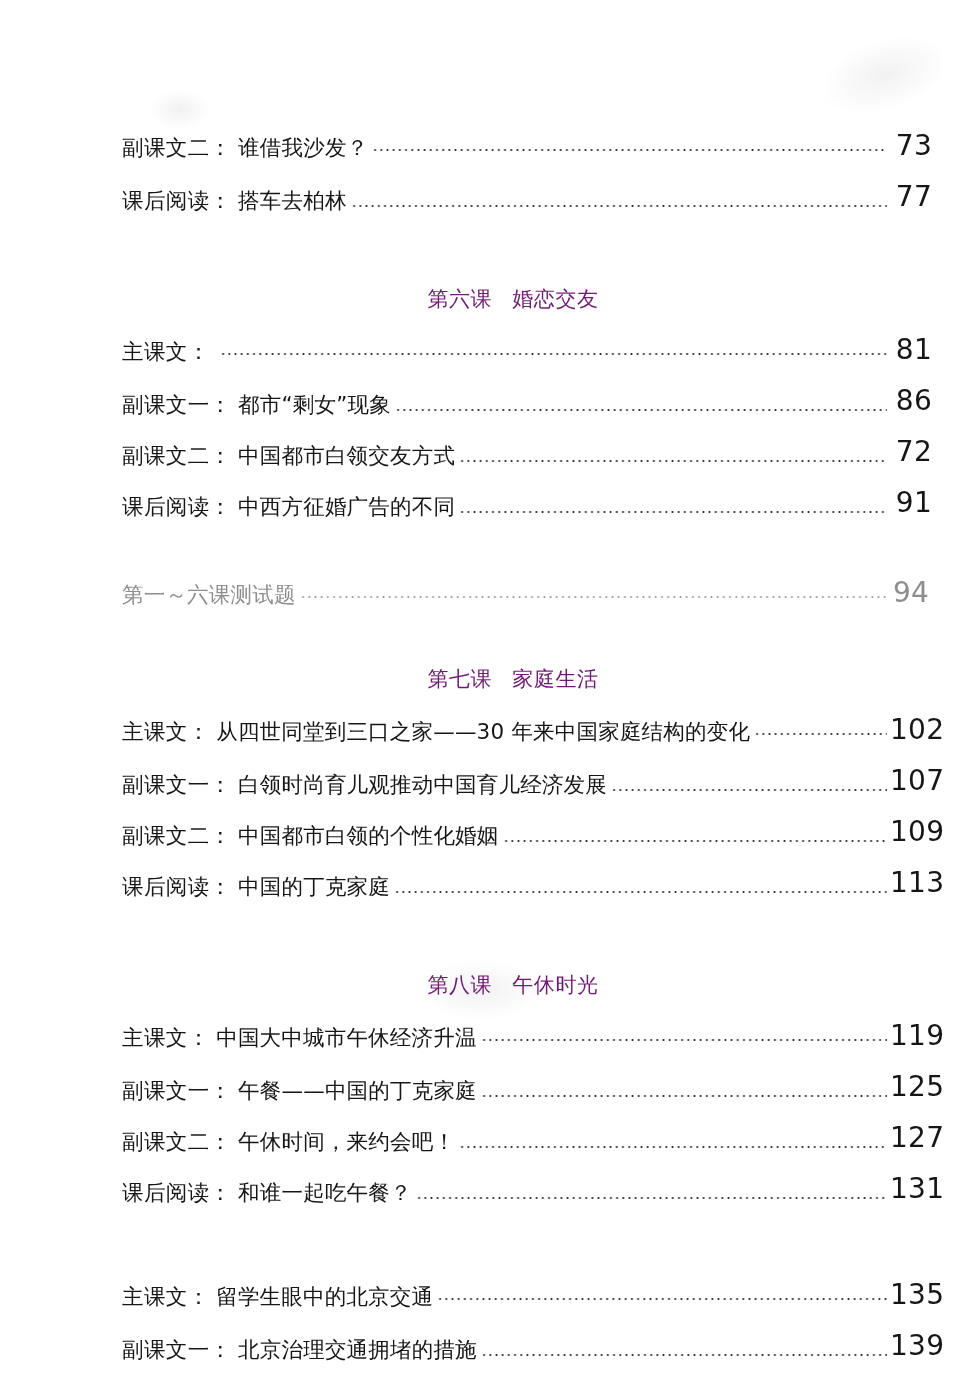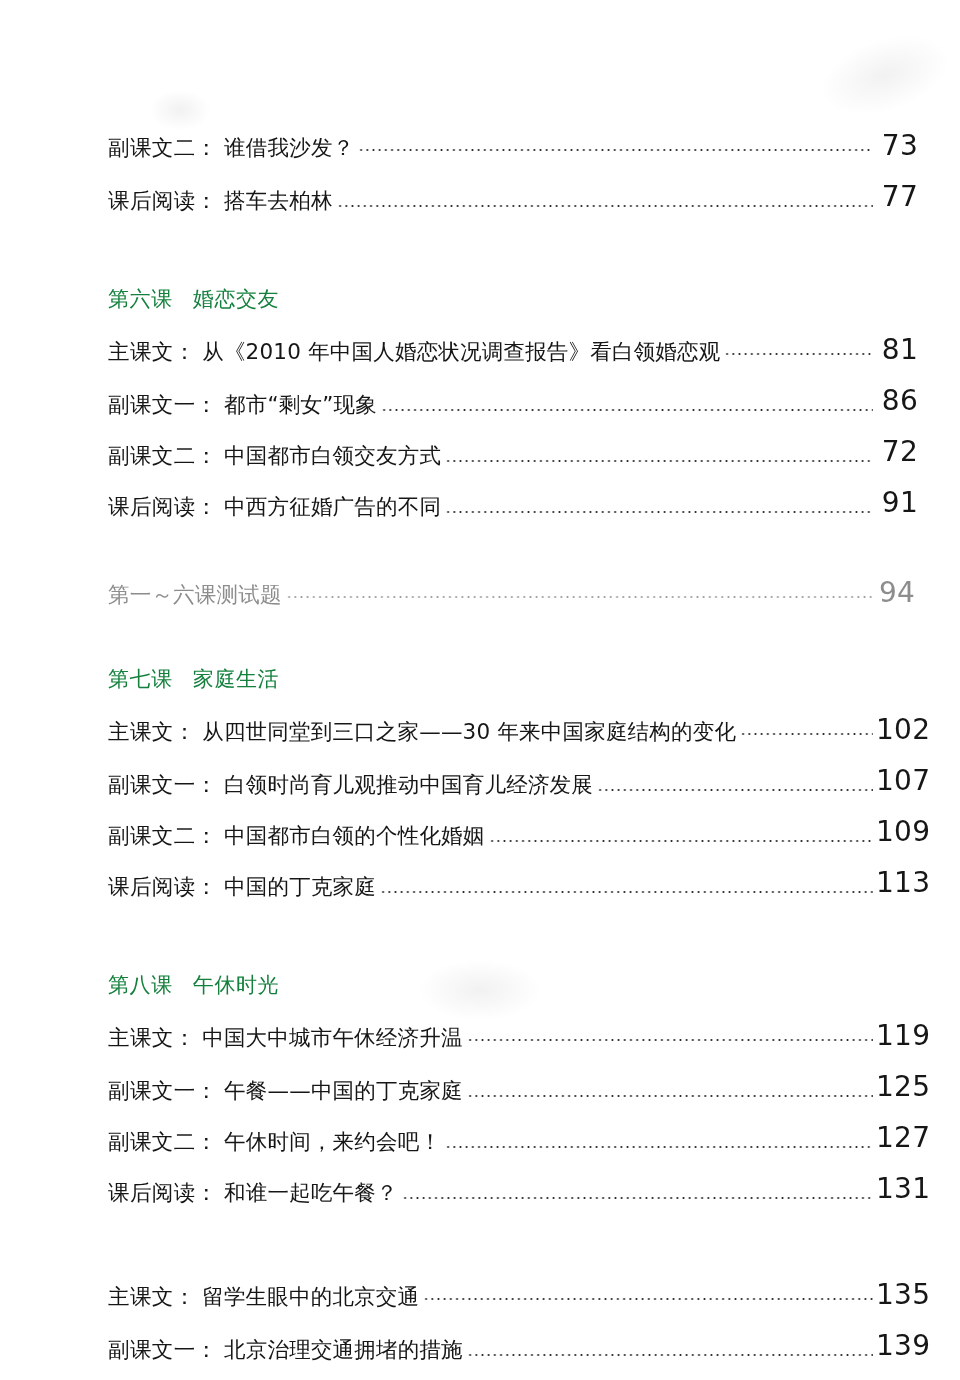--- a/index.html
+++ b/index.html
@@ -38,20 +38,21 @@
 
   
   .toc-row {
     display: flex;
     align-items: baseline;
     width: 810px;
     font-size: 21.5px;
     line-height: 1.0;
     color: #161616;
     white-space: nowrap;
+    margin-left: 14px;
   }
 
   .toc-label {
     flex: 0 0 auto;
     letter-spacing: 0.4px;
   }
   .toc-colon {
     flex: 0 0 auto;
     padding-right: 7px;
     letter-spacing: 0;
@@ -86,24 +87,25 @@
     font-size: 28px;
     letter-spacing: 0.3px;
   }
 
   
   .toc-row + .toc-row { margin-top: 23px; align-items: flex-end; }
 
   
   .lesson-heading {
     font-size: 21px;
-    color: #15803d;
+    color: #701a75;
     letter-spacing: 0.6px;
     white-space: nowrap;
     line-height: 1.0;
+    text-align: center;
   }
   .lesson-heading .lesson-num { margin-right: 20px; }
 
   .lesson-block { margin-top: 0; }
   .lesson-block .lesson-heading { margin-bottom: 26px; }
 
   
   .gap-large { height: 78px; }
   .gap-medium { height: 62px; }
 
@@ -159,21 +161,20 @@
 
     <div class="gap-large"></div>
 
     <div class="lesson-block">
       <div class="lesson-heading">
         <span class="lesson-num">第六课</span><span class="lesson-name">婚恋交友</span>
       </div>
       <div class="toc-row">
         <span class="toc-label">主课文</span>
         <span class="toc-colon">：</span>
-        <span class="toc-title">从《2010 年中国人婚恋状况调查报告》看白领婚恋观</span>
         <span class="toc-leader"></span>
         <span class="toc-page">81</span>
       </div>
       <div class="toc-row">
         <span class="toc-label">副课文一</span>
         <span class="toc-colon">：</span>
         <span class="toc-title">都市“剩女”现象</span>
         <span class="toc-leader"></span>
         <span class="toc-page">86</span>
       </div>

